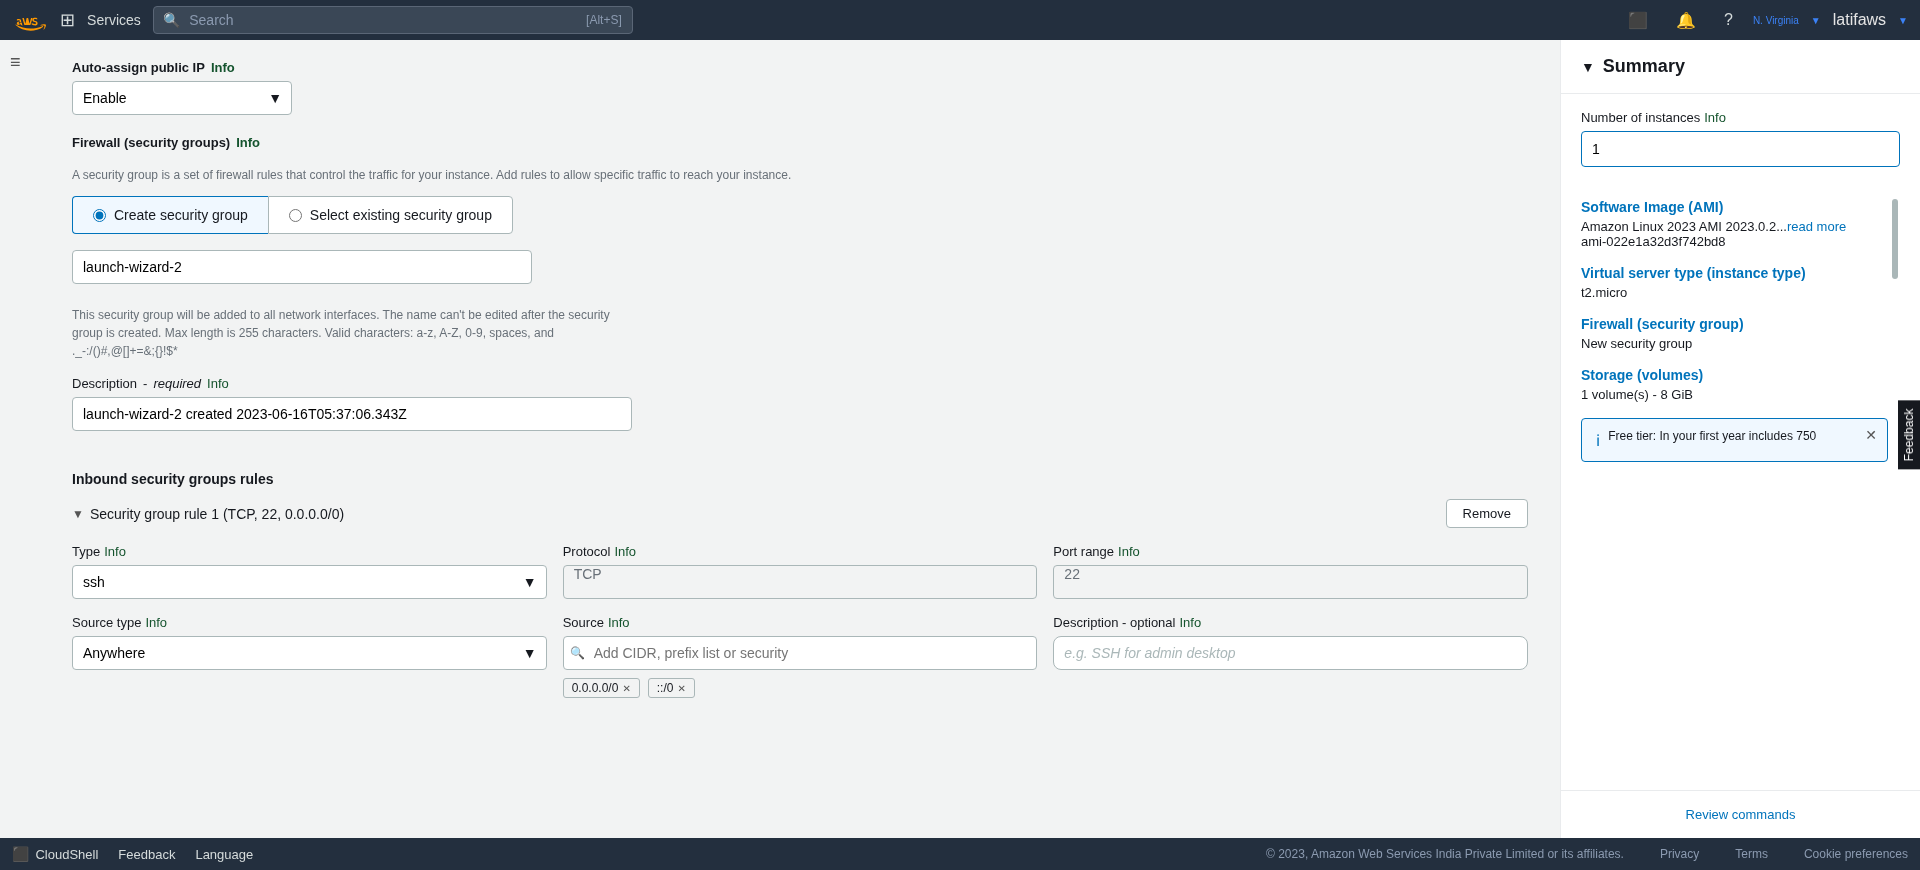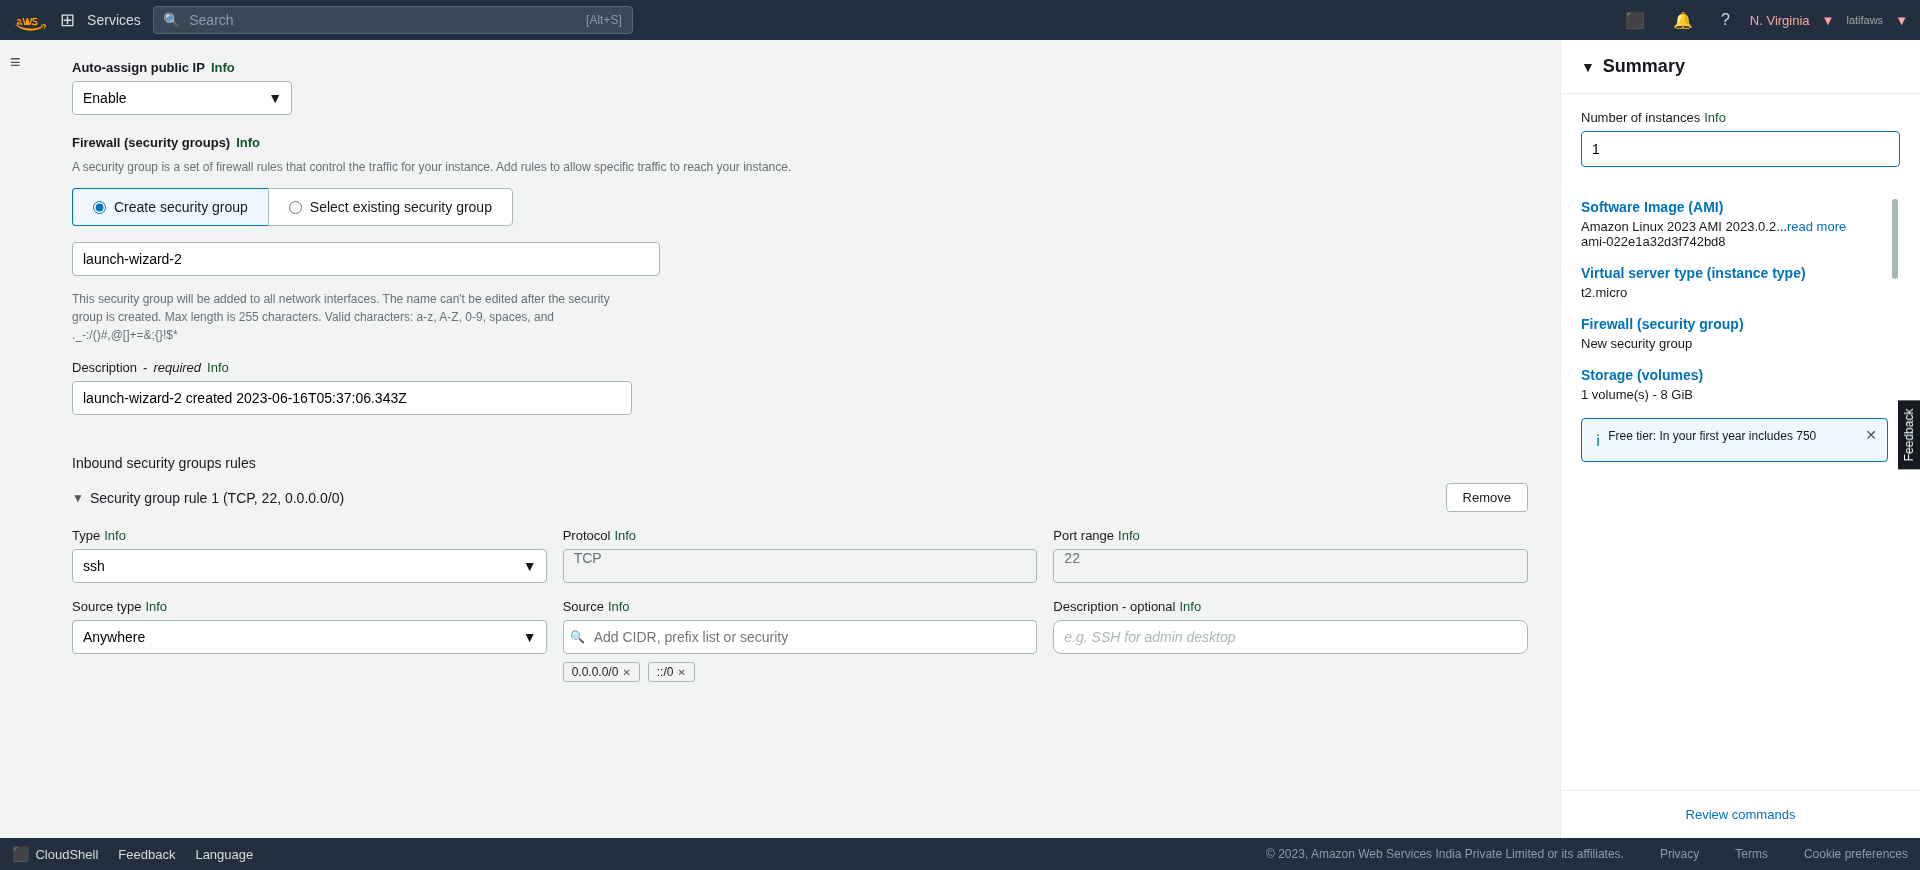--- a/index.html
+++ b/index.html
@@ -40,22 +40,22 @@
       border: none;
       outline: none;
       color: #d5dbdb;
       font-size: 14px;
       flex: 1;
     }
     .nav-search input::placeholder { color: #8b9ab0; }
     .nav-shortcut { color: #8b9ab0; font-size: 12px; }
     .nav-spacer { flex: 1; }
     .nav-icon-btn { color: #d5dbdb; font-size: 16px; cursor: pointer; padding: 0 8px; }
-    .nav-region { color: #fca5a5; font-size: 13px; cursor: pointer; }
-    .nav-user { color: #a3a3a3; font-size: 11px; cursor: pointer; }
+    .nav-region { color: #3b82f6; font-size: 10px; cursor: pointer; }
+    .nav-user { color: #e5e5e5; font-size: 16px; cursor: pointer; }
 
     
     .bottom-bar {
       position: fixed;
       bottom: 0; left: 0; right: 0;
       height: 32px;
       background: #232f3e;
       display: flex;
       align-items: center;
       padding: 0 12px;
@@ -166,26 +166,26 @@
       padding: 0 10px;
       border: 1px solid #aab7b8;
       border-radius: 4px;
       font-size: 14px;
       outline: none;
     }
 
     .hint-text {
       font-size: 12px;
       color: #687078;
-      margin-top: 8px;
+      margin-top: 16px;
       line-height: 1.5;
     }
 
     
-    .inbound-title { font-size: 14px; font-weight: 400; margin-bottom: 12px; }
+    .inbound-title { font-size: 14px; font-weight: 700; margin-bottom: 12px; }
     .rule-collapse-header {
       display: flex;
       align-items: center;
       justify-content: space-between;
       margin-bottom: 16px;
     }
     .rule-collapse-left {
       display: flex;
       align-items: center;
       gap: 6px;
@@ -492,21 +492,21 @@
           </label>
           <label class="radio-option">
             <input type="radio" name="sg-option" style="">
             <span>Select existing security group</span>
           </label>
         </div>
 
         
 
         
-        <input type="text" class="text-input" style="margin-bottom: 6px; width: 588px;" value="launch-wizard-2">
+        <input type="text" class="text-input" style="margin-bottom: 6px; width: 460px;" value="launch-wizard-2">
         <p class="hint-text" style="margin-bottom:16px; max-width:560px;">This security group will be added to all network interfaces. The name can't be edited after the security group is created. Max length is 255 characters. Valid characters: a-z, A-Z, 0-9, spaces, and ._-:/()#,@[]+=&amp;;{}!$*</p>
 
         
         <div class="field-label-normal" style="margin-bottom:6px;">
           <span>Description</span>
           - <em>required</em>
           <span class="info-link">Info</span>
         </div>
         <input type="text" class="text-input" style="margin-bottom: 20px; width: 560px;" value="launch-wizard-2 created 2023-06-16T05:37:06.343Z">
       </div>

